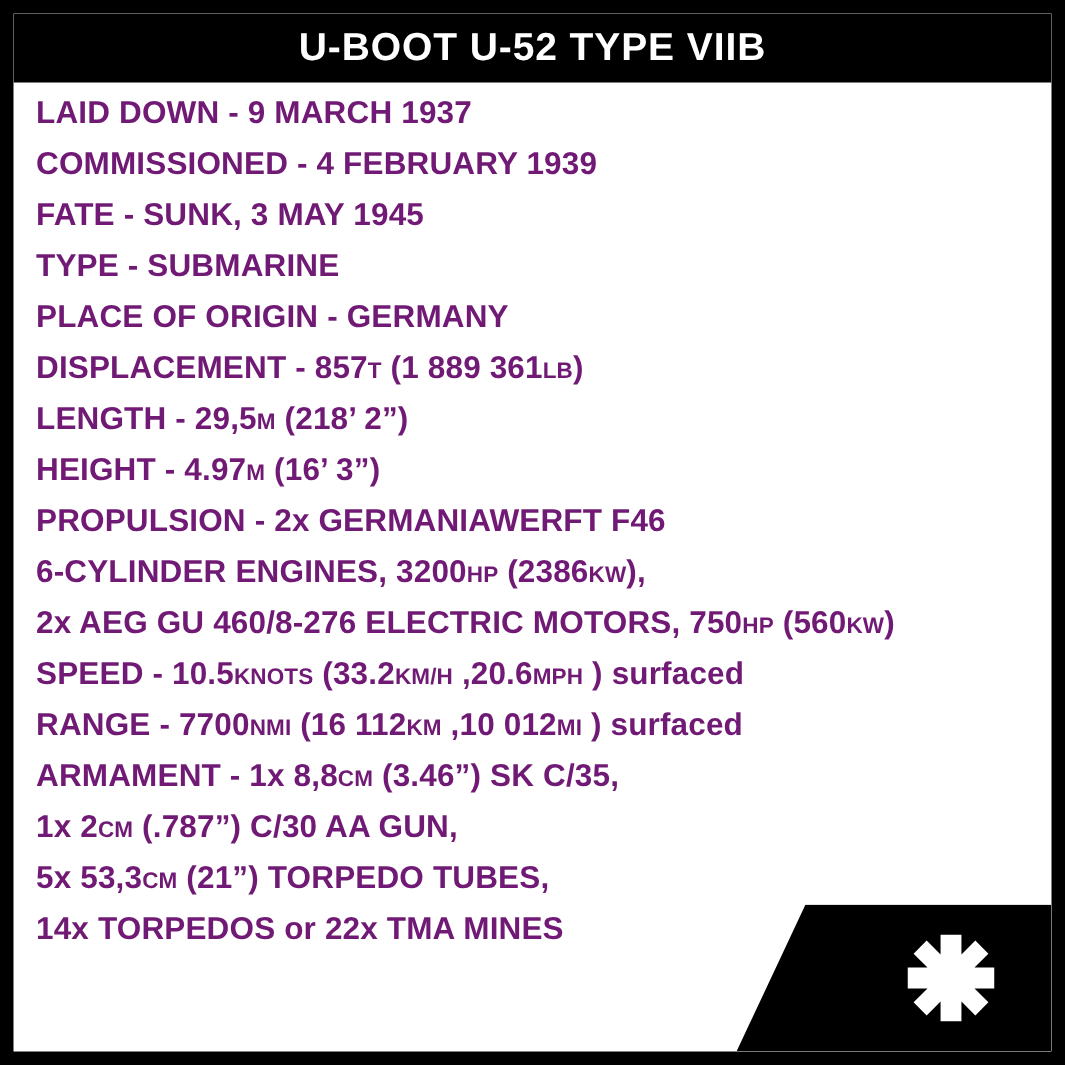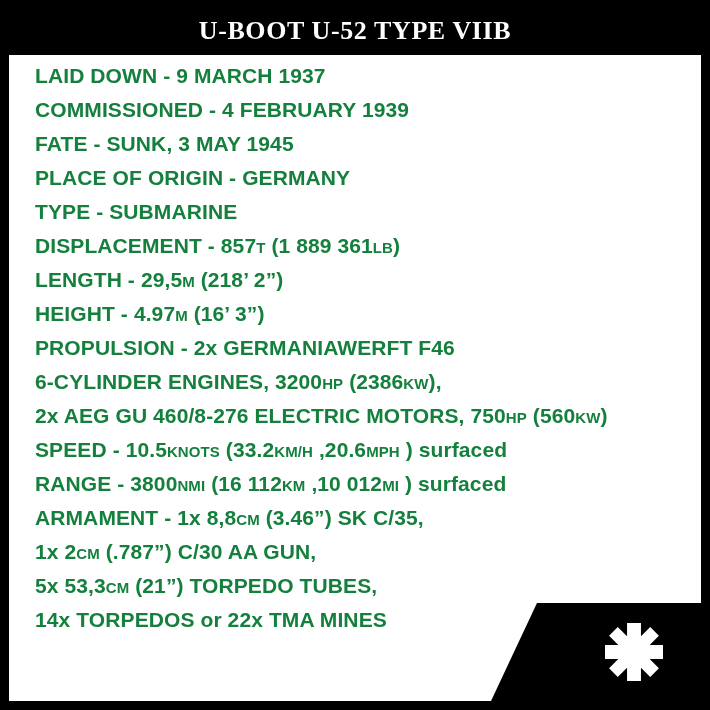--- a/index.html
+++ b/index.html
@@ -25,31 +25,30 @@
   .title-bar {
     background: #000000;
     color: #ffffff;
     text-align: center;
     font-weight: bold;
     font-size: 26px;
     letter-spacing: 0.6px;
     padding: 9px 6px 11px 6px;
     text-transform: uppercase;
     line-height: 1;
-    font-family: Liberation Serif, serif;
   }
   .specs {
     padding: 10px 0 0 14px;
   }
   .spec-line {
     font-size: 21px;
     font-weight: bold;
-    color: #15803d;
+    color: #701a75;
     line-height: 1.0;
-    margin: 0 0 13px 12px;
+    margin: 0 0 13px 1px;
     white-space: nowrap;
     letter-spacing: 0.1px;
   }
   .sm {
     font-size: 15px;
     font-weight: bold;
   }
   .lc {
     text-transform: none;
     text-align: center;
@@ -78,30 +77,30 @@
 <body>
 
 <div class="card">
 
   <div class="title-bar">U-BOOT U-52 TYPE VIIB</div>
 
   <div class="specs">
       <div class="spec-line"><span>LAID DOWN - 9 MARCH 1937</span></div>
       <div class="spec-line"><span>COMMISSIONED - 4 FEBRUARY 1939</span></div>
       <div class="spec-line"><span>FATE - SUNK, 3 MAY 1945</span></div>
+      <div class="spec-line"><span>TYPE - SUBMARINE</span></div>
       <div class="spec-line"><span>PLACE OF ORIGIN - GERMANY</span></div>
-      <div class="spec-line"><span>TYPE - SUBMARINE</span></div>
       <div class="spec-line"><span>DISPLACEMENT - 857</span><span class="sm">T</span><span>&nbsp;(1 889 361</span><span class="sm">LB</span><span>)</span></div>
       <div class="spec-line"><span>LENGTH - 29,5</span><span class="sm">M</span><span>&nbsp;(218’ 2”)</span></div>
       <div class="spec-line"><span>HEIGHT - 4.97</span><span class="sm">M</span><span>&nbsp;(16’ 3”)</span></div>
       <div class="spec-line"><span>PROPULSION - 2x GERMANIAWERFT F46</span></div>
       <div class="spec-line"><span>6-CYLINDER ENGINES, 3200</span><span class="sm">HP</span><span>&nbsp;(2386</span><span class="sm">KW</span><span>),</span></div>
       <div class="spec-line"><span>2x AEG GU 460/8-276 ELECTRIC MOTORS, 750</span><span class="sm">HP</span><span>&nbsp;(560</span><span class="sm">KW</span><span>)</span></div>
       <div class="spec-line"><span>SPEED - 10.5</span><span class="sm">KNOTS</span><span>&nbsp;(33.2</span><span class="sm">KM/H</span><span>&nbsp;,20.6</span><span class="sm">MPH</span><span>&nbsp;) </span><span class="lc">surfaced</span></div>
-      <div class="spec-line"><span>RANGE - 3800</span><span class="sm">NMI</span><span>&nbsp;(16 112</span><span class="sm">KM</span><span>&nbsp;,10 012</span><span class="sm">MI</span><span>&nbsp;) </span><span class="lc">surfaced</span></div>
+      <div class="spec-line"><span>RANGE - 7700</span><span class="sm">NMI</span><span>&nbsp;(16 112</span><span class="sm">KM</span><span>&nbsp;,10 012</span><span class="sm">MI</span><span>&nbsp;) </span><span class="lc">surfaced</span></div>
       <div class="spec-line"><span>ARMAMENT - 1x 8,8</span><span class="sm">CM</span><span>&nbsp;(3.46”) SK C/35,</span></div>
       <div class="spec-line"><span>1x 2</span><span class="sm">CM</span><span>&nbsp;(.787”) C/30 AA GUN,</span></div>
       <div class="spec-line"><span>5x 53,3</span><span class="sm">CM</span><span>&nbsp;(21”) TORPEDO TUBES,</span></div>
       <div class="spec-line"><span>14x TORPEDOS </span><span class="lc">or</span><span> 22x TMA MINES</span></div>
     </div>
 
   <div class="corner"></div>
 
   <svg class="cross" viewBox="0 0 100 100" aria-hidden="true">
     <path fill="#ffffff" d="M38,0 L62,0 L62,23 L78,7 L93,22 L77,38 L100,38 L100,62 L77,62 L93,78 L78,93 L62,77 L62,100 L38,100 L38,77 L22,93 L7,78 L23,62 L0,62 L0,38 L23,38 L7,22 L22,7 L38,23 Z"></path>

